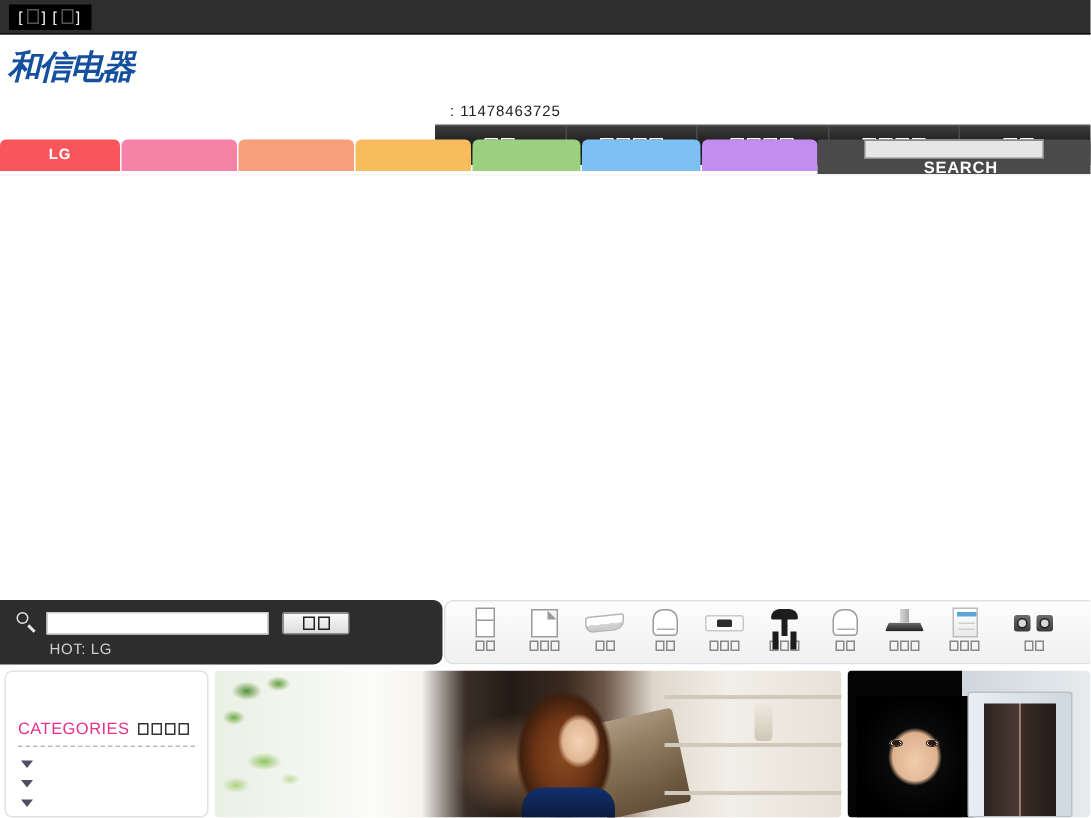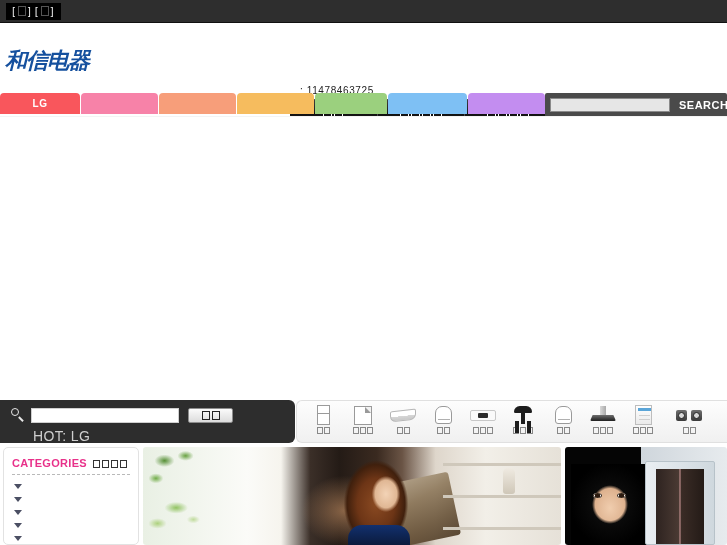--- a/index.html
+++ b/index.html
@@ -39,21 +39,20 @@
     margin: 0 1px;
     vertical-align: -1px;
   }
   .tofu-box.dark { border-color: #555; }
 
   
   .header {
     position: absolute; left: 0; top: 24px;
     width: 727px; height: 66px;
     background: #ffffff;
-    margin-top: 16px;
   }
   .logo {
     position: absolute; left: 5px; top: 4px;
     width: 110px; height: 54px;
     user-select: none;
   }
   .logo-cn {
     position: absolute; left: 0; top: 2px;
     font-family: "DejaVu Sans", sans-serif;
     font-size: 22px; font-weight: 700;
@@ -113,20 +112,21 @@
     letter-spacing: 0.5px;
     cursor: pointer;
   }
   .searchbar {
     position: absolute; left: 545px; top: 0;
     width: 182px; height: 23px;
     background: #4a4a4a;
     display: flex; align-items: center;
     padding: 0 5px;
     border-radius: 2px 2px 0 0;
+    flex-direction: column;
   }
   .searchbar input {
     width: 120px; height: 14px;
     border: 1px solid #8a8a8a;
     background: #e6e6e6;
     font-size: 10px;
     padding: 0 3px;
     outline: none;
   }
   .search-btn {
@@ -196,21 +196,21 @@
     border: 1px solid #8d8d8d;
     border-radius: 2px;
     display: flex; align-items: center; justify-content: center;
     font-size: 10px; color: #111;
     cursor: pointer;
     padding: 0 6px;
   }
   .qs-btn .tofu-box { border-color: #222; width: 8px; height: 9px; }
   .qs-hot {
     position: absolute; left: 33px; top: 28px;
-    font-size: 14px;
+    font-size: 10px;
     color: #cfcfcf;
     letter-spacing: 0.4px;
   }
 
   .iconbar {
     position: absolute; left: 296px; top: 0;
     width: 431px; height: 43px;
     background: linear-gradient(to bottom,#fdfdfd,#f0f0f0);
     border: 1px solid #e0e0e0;
     border-right: none;
@@ -268,23 +268,24 @@
   .cats {
     width: 136px; height: 98px;
     background: #fff;
     border: 1px solid #e2e2e2;
     border-radius: 5px;
     margin-left: 3px;
     padding: 9px 8px 0 8px;
   }
   .cats-head { display: flex; align-items: baseline; gap: 5px; }
   .cats-en {
-    font-size: 11px; font-weight: 700;
+    font-size: 11px; font-weight: 400;
     color: #e8318a;
     letter-spacing: 0.3px;
+    margin-top: 23px;
   }
   .cats-cn {
     font-size: 10px; font-weight: 700;
     color: #333;
     font-family: "DejaVu Sans", sans-serif;
   }
   .cats-cn .tofu-box { border-color: #333; width: 7px; height: 8px; }
   .cats-rule {
     margin-top: 5px;
     border-top: 1px dashed #b9b9b9;

